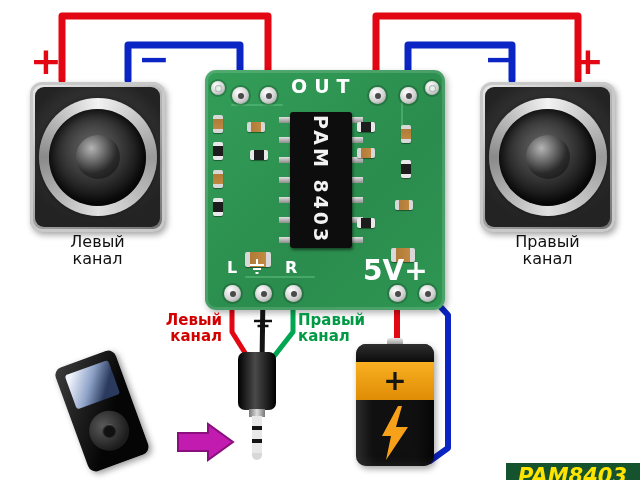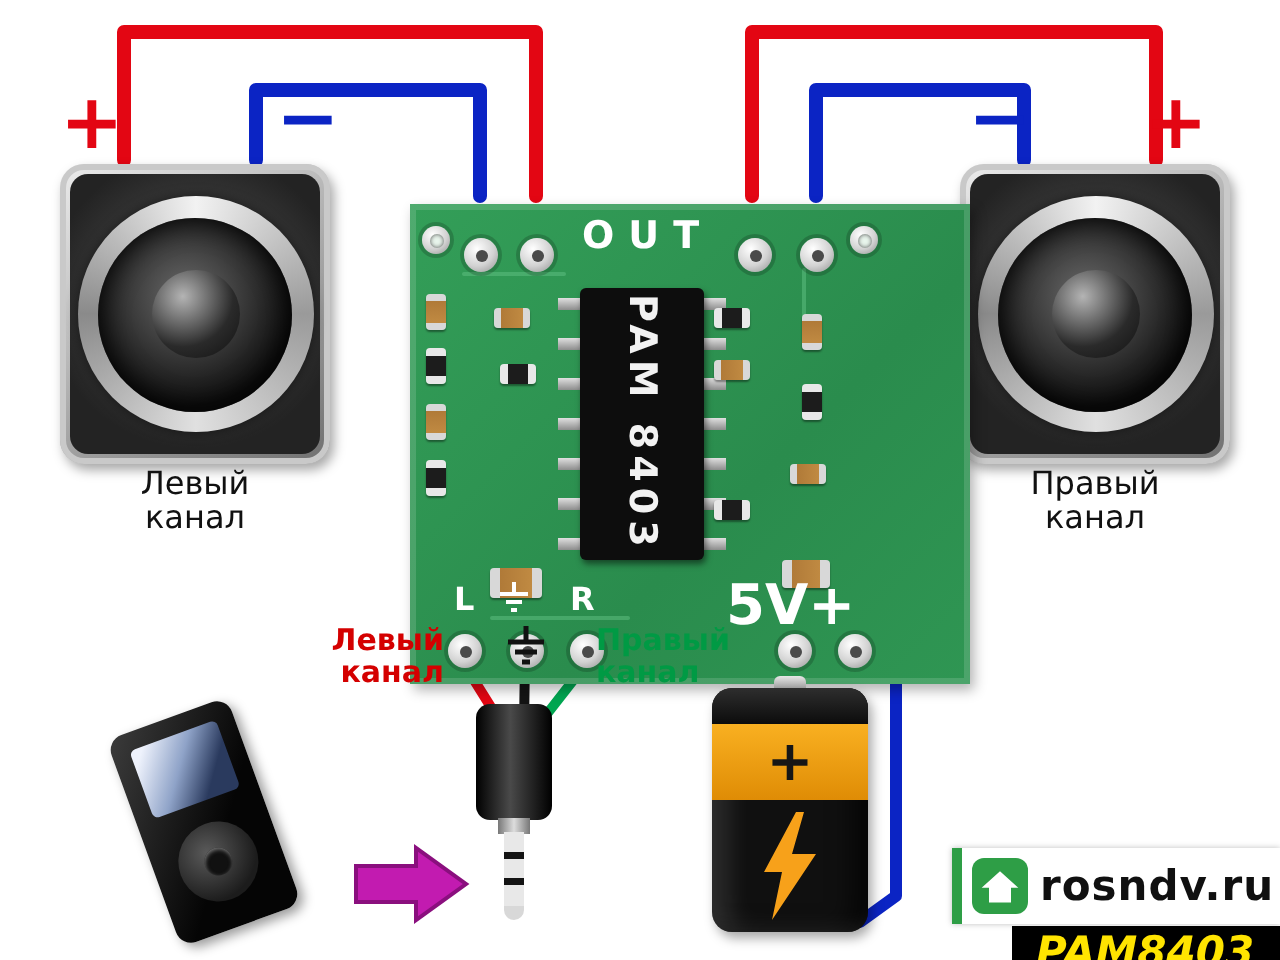--- a/index.html
+++ b/index.html
@@ -23,23 +23,23 @@
     background:radial-gradient(circle at 45% 40%, #6a6a6a, #0d0d0d 70%);
     display:flex; align-items:center; justify-content:center; box-shadow:inset 0 0 14px #000; }
   .speaker-dome { width:44px; height:44px; border-radius:50%;
     background:radial-gradient(circle at 35% 30%, #b4b4b4, #2a2a2a 60%, #111); }
   .spk-label { position:absolute; width:135px; text-align:center; font-size:16px; color:#111; line-height:17px; }
   .sign { position:absolute; font-weight:bold; font-size:38px; line-height:38px; }
   .sign.pos { color:#e30613; }
   .sign.neg { color:#0b24c4; }
 
   
-  .board { position:absolute; left:205px; top:70px; width:280px; height:240px; border-radius:0;
+  .board { position:absolute; left:205px; top:70px; width:240px; height:240px; border-radius:11px;
     background:linear-gradient(135deg,#339e58,#2a8c4d 60%,#2f9653);
-    box-shadow:inset 0 0 0 3px rgba(255,255,255,.14), 2px 3px 6px rgba(0,0,0,.3);margin-top:32px; }
+    box-shadow:inset 0 0 0 3px rgba(255,255,255,.14), 2px 3px 6px rgba(0,0,0,.3); }
   .trace { position:absolute; background:#5cbd80; opacity:.55; border-radius:1px; }
   .pad { position:absolute; width:17px; height:17px; border-radius:50%;
     background:radial-gradient(circle at 38% 32%, #ffffff, #d2d2d2 55%, #8f8f8f);
     display:flex; align-items:center; justify-content:center; box-shadow:0 0 0 2px rgba(0,0,0,.18); }
   .pad i { display:block; width:6px; height:6px; border-radius:50%; background:#4a4a4a; }
   .pad.hole { width:14px; height:14px; }
   .pad.hole i { width:7px; height:7px; background:#e8f5ec; box-shadow:inset 0 0 2px #555; }
   .chip { position:absolute; left:85px; top:42px; width:62px; height:136px; background:#0d0d0d; border-radius:3px;
     box-shadow:1px 2px 3px rgba(0,0,0,.5); display:flex; align-items:center; justify-content:center; }
   .chip-label { writing-mode:vertical-rl; color:#f2f2f2; font-weight:bold; font-size:19px; letter-spacing:3px; }
@@ -93,21 +93,21 @@
   .volt-label { position:absolute; left:482px; top:368px; font-family:"Liberation Serif","DejaVu Serif",serif;
     font-style:italic; font-weight:bold; font-size:40px; color:#000; }
 
   
   .watermark { position:absolute; left:476px; top:424px; width:164px; height:38px; background:#fff;
     border-left:5px solid #2e9e46; display:flex; align-items:center; gap:6px; padding-left:5px;
     box-shadow:0 0 3px rgba(0,0,0,.25); }
   .wm-icon { width:28px; height:28px; border-radius:6px; background:#2e9e46;
     display:flex; align-items:center; justify-content:center; flex:0 0 auto; }
   .wm-text { font-size:21px; font-weight:bold; color:#101010; letter-spacing:.5px; }
-  .caption-strip { position:absolute; left:506px; top:463px; width:134px; height:17px; background:#000000; overflow:hidden; }
+  .caption-strip { position:absolute; left:506px; top:463px; width:134px; height:17px; background:#14532d; overflow:hidden; }
   .caption-text { position:absolute; left:12px; top:1px; font-size:21px; font-weight:bold; font-style:italic; color:#ffe400; }
 </style>
 </head>
 <body>
 
 <div class="stage">
 
   <svg class="wires" width="640" height="480" viewBox="0 0 640 480">
     <polyline points="62,80 62,16 268,16 268,98" fill="none" stroke="#e30613" stroke-width="7" stroke-linejoin="round" stroke-linecap="round"></polyline>
     <polyline points="128,80 128,45 240,45 240,98" fill="none" stroke="#0b24c4" stroke-width="7" stroke-linejoin="round" stroke-linecap="round"></polyline>
@@ -272,26 +272,18 @@
     <div class="batt-band">
       <span>+</span>
     </div>
     <div class="batt-bottom">
       <svg width="30" height="54" viewBox="0 0 30 54">
         <polygon points="18,0 2,30 11,30 6,54 28,21 16,21 22,0" fill="#f7a11a"></polygon>
       </svg>
     </div>
   </div>
 
-  <div class="watermark">
-    <div class="wm-icon">
-      <svg width="22" height="22" viewBox="0 0 24 24">
-          <path d="M12 4 L22 13 H18 V21 H6 V13 H2 Z" fill="#fff"></path>
-        </svg>
-    </div>
-    <div class="wm-text">rosndv.ru</div>
-  </div>
 
   <div class="caption-strip">
     <div class="caption-text">PAM8403</div>
   </div>
 
 </div>
 
 </body></html>

